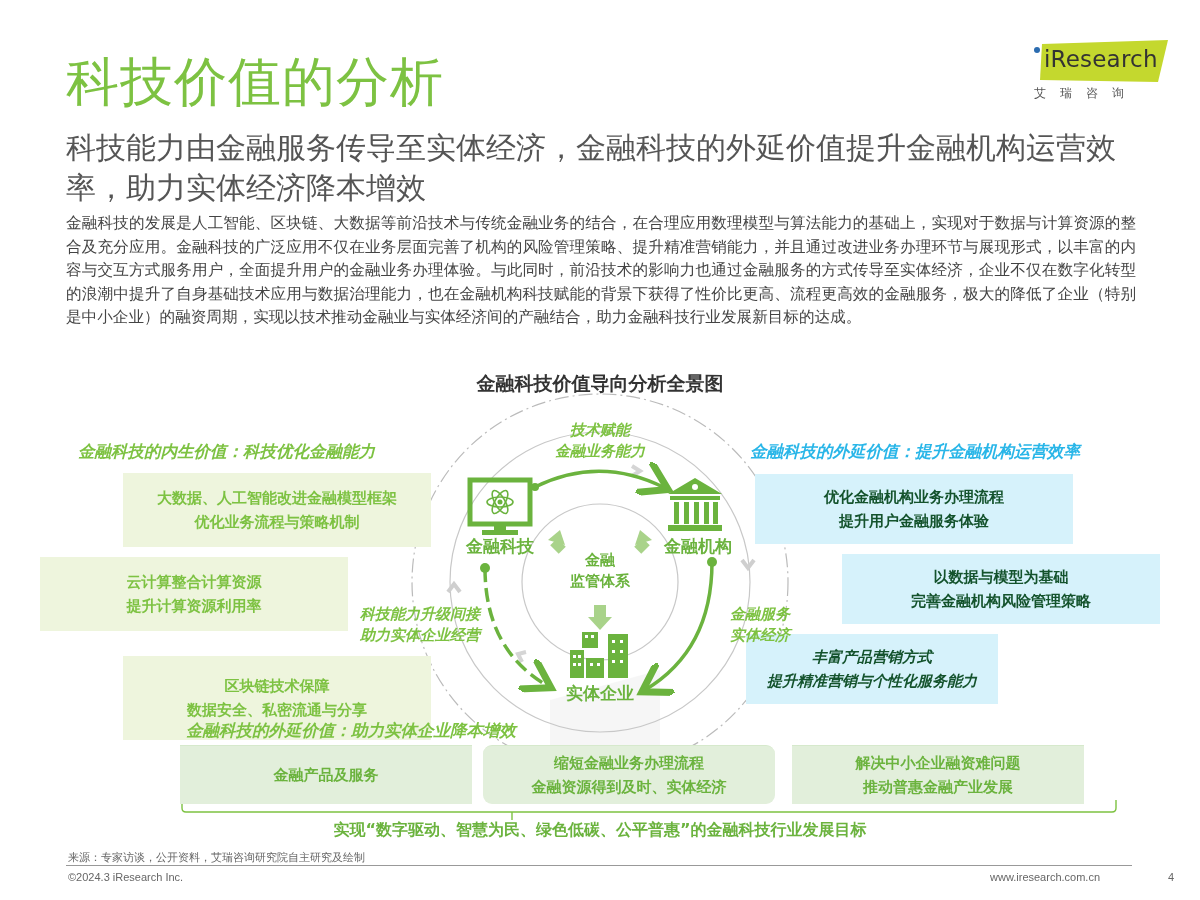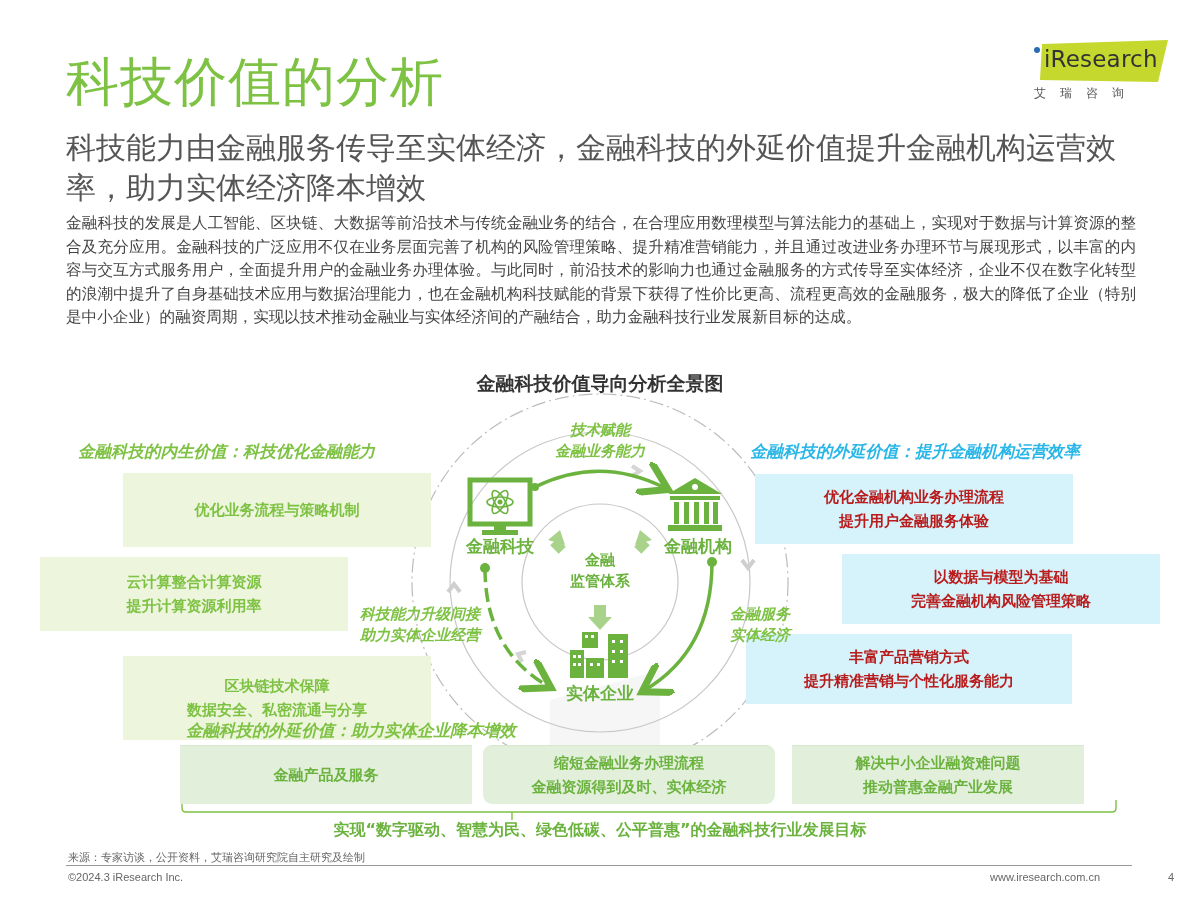--- a/index.html
+++ b/index.html
@@ -15,21 +15,21 @@
   .logo-banner { position: absolute; left: 0; top: 0; width: 134px; height: 42px; }
   .logo-text { position: absolute; left: 10px; top: 6px; font-size: 23px; color: #333; font-family: "DejaVu Sans", sans-serif; letter-spacing: 0.2px; }
   .logo-sub { position: absolute; left: 0; top: 45px; width: 120px; font-size: 12px; color: #555; letter-spacing: 14px; }
 
   .sec-head { font-size: 16.5px; font-weight: bold; font-style: italic; }
   .green-head { color: #7dc242; }
   .blue-head { color: #29b6e8; }
 
   .box { display: flex; align-items: center; justify-content: center; text-align: center; font-size: 15px; font-weight: bold; line-height: 24px; }
   .box-lg { background: #eef5dd; color: #7dc242; }
-  .box-lb { background: #d6f2fb; color: #b91c1c; }
+  .box-lb { background: #d6f2fb; color: #14532d; }
   .box-bg { background: #e2efdb; color: #6bb33e; border-top: 1px solid #d6e9cc; }
 
   .diag-label { font-size: 15px; font-weight: bold; color: #6bb33e; text-align: center; line-height: 21px; }
   .diag-label-it { font-size: 15px; font-weight: bold; font-style: italic; color: #7dc242; text-align: center; line-height: 21px; }
 
   .goal { left: 0; width: 1200px; top: 820px; text-align: center; font-size: 16px; font-weight: bold; color: #6bb33e; }
   .source { left: 68px; top: 850px; font-size: 11px; color: #666; }
   .footer-line { left: 66px; top: 865px; width: 1066px; height: 1px; background: #999; }
   .copyright { left: 68px; top: 871px; font-size: 11px; color: #666; font-family: "Liberation Sans", sans-serif; }
   .website { left: 990px; top: 871px; font-size: 11px; color: #666; font-family: "Liberation Sans", sans-serif; }
@@ -134,20 +134,21 @@
   <rect x="594" y="605" width="12" height="12" fill="#a9d38a"></rect>
   <polygon points="588,617 612,617 600,630" fill="#a9d38a"></polygon>
 
   <path d="M182,800 L182,808 Q182,812 186,812 L1112,812 Q1116,812 1116,808 L1116,800" fill="none" stroke="#7dc242" stroke-width="1.4"></path>
   <line x1="512" y1="812" x2="512" y2="820" stroke="#7dc242" stroke-width="1.4"></line>
 </svg>
 
 <div class="abs sec-head green-head" style="left:78px;top:441px;">金融科技的内生价值：科技优化金融能力</div>
 <div class="abs box box-lg" style="left:123px;top:473px;width:308px;height:74px;">
   <div>
+      <div>大数据、人工智能改进金融模型框架</div>
       <div>优化业务流程与策略机制</div>
     </div>
 </div>
 <div class="abs box box-lg" style="left:40px;top:557px;width:308px;height:74px;">
   <div>
       <div>云计算整合计算资源</div>
       <div>提升计算资源利用率</div>
     </div>
 </div>
 <div class="abs box box-lg" style="left:123px;top:656px;width:308px;height:84px;">
@@ -163,21 +164,21 @@
       <div>优化金融机构业务办理流程</div>
       <div>提升用户金融服务体验</div>
     </div>
 </div>
 <div class="abs box box-lb" style="left:842px;top:554px;width:318px;height:70px;">
   <div>
       <div>以数据与模型为基础</div>
       <div>完善金融机构风险管理策略</div>
     </div>
 </div>
-<div class="abs box box-lb" style="left:746px;top:634px;width:326px;height:70px;">
+<div class="abs box box-lb" style="left:746px;top:634px;width:252px;height:70px;font-style:italic;">
   <div>
       <div>丰富产品营销方式</div>
       <div>提升精准营销与个性化服务能力</div>
     </div>
 </div>
 
 <div class="abs diag-label-it" style="left:520px;top:420px;width:160px;">
   <div>技术赋能</div>
   <div>金融业务能力</div>
 </div>

